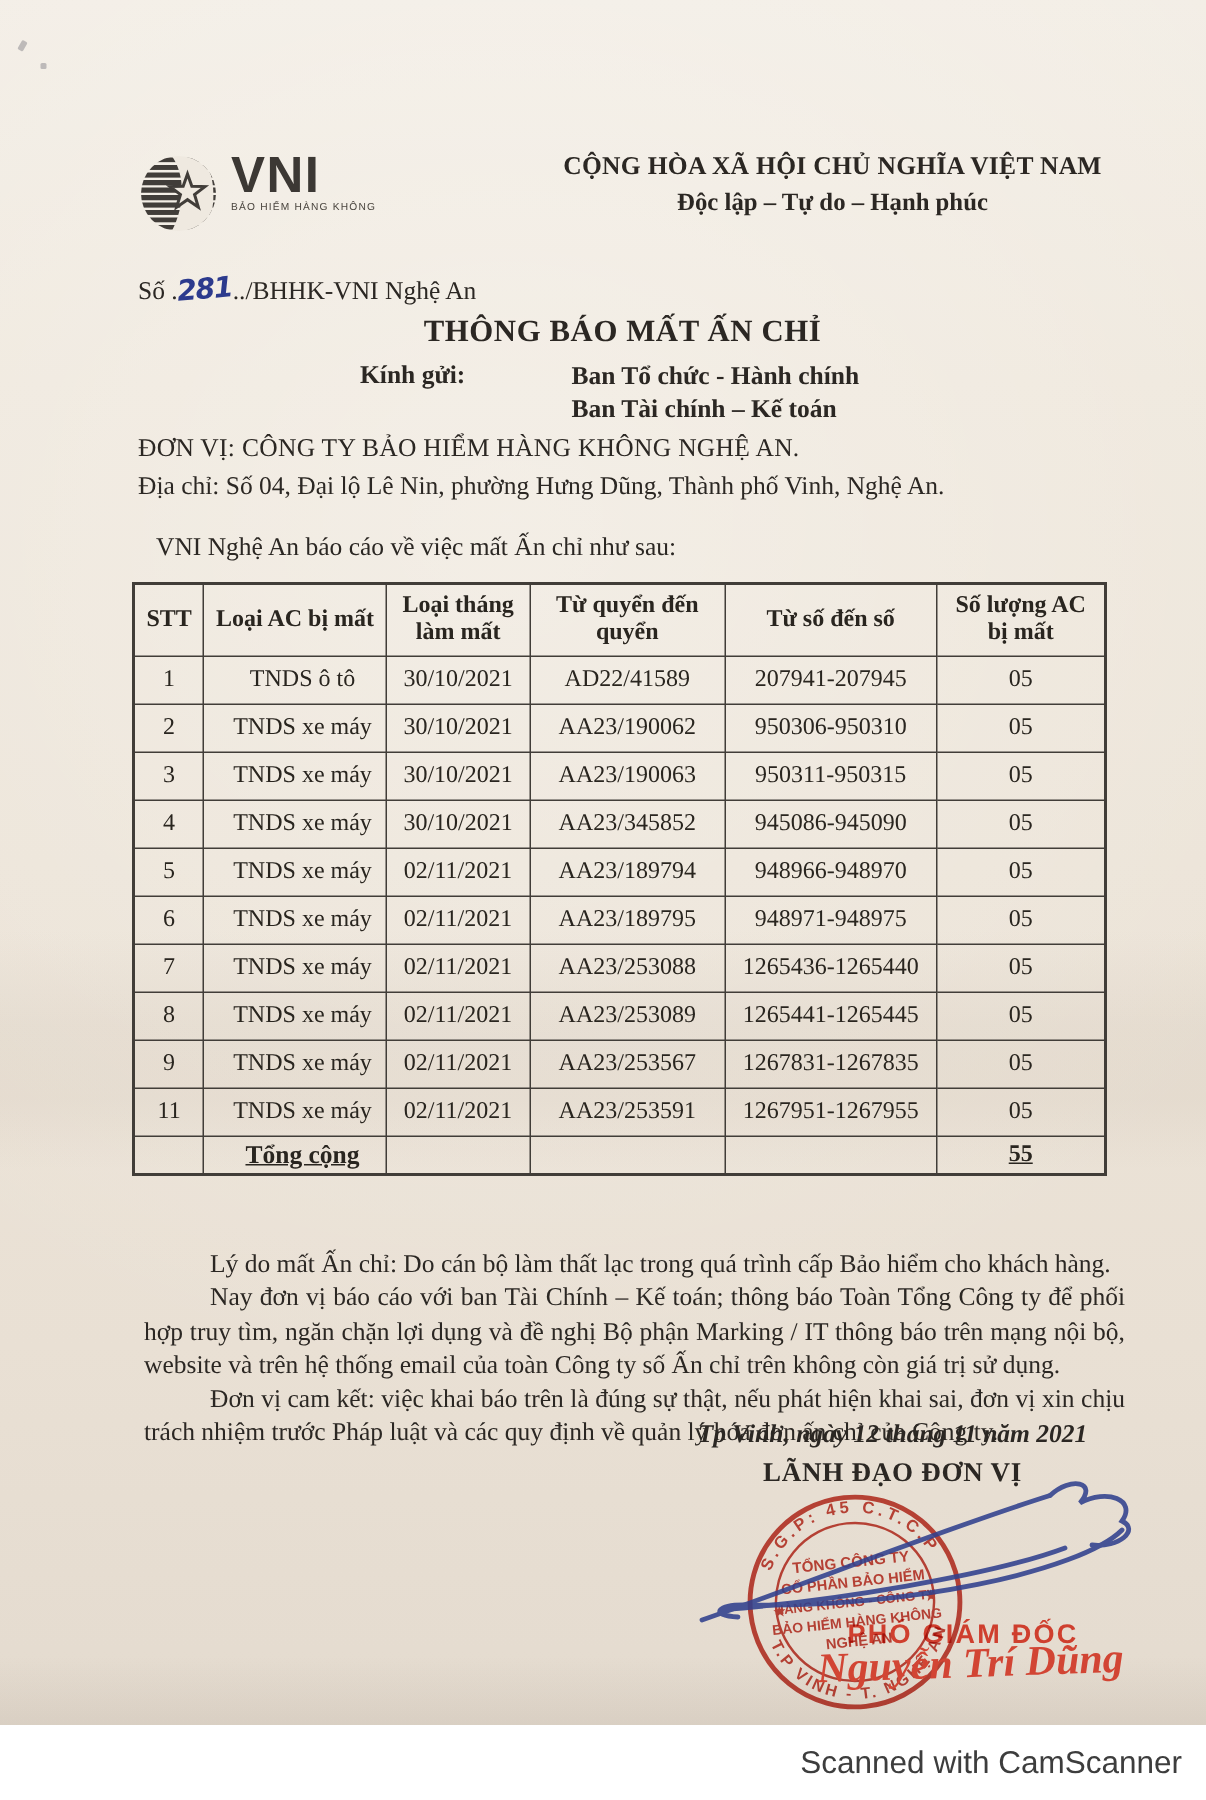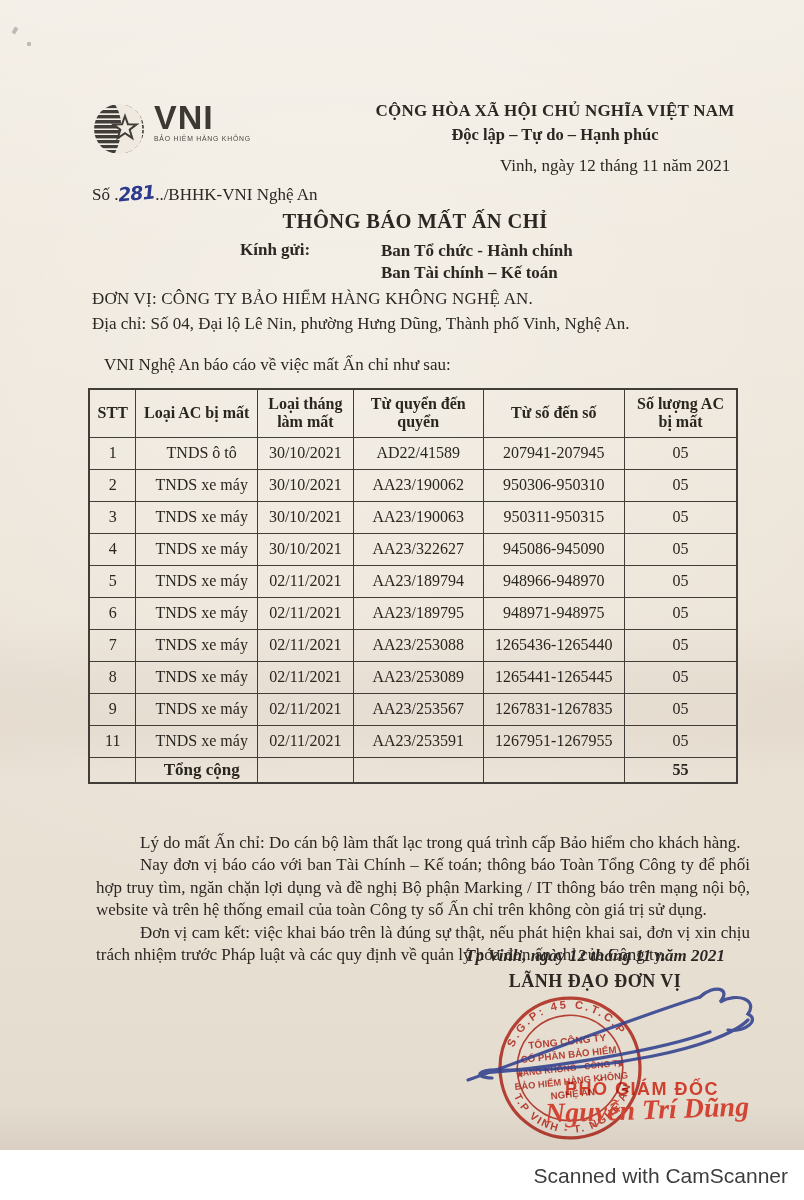--- a/index.html
+++ b/index.html
@@ -60,21 +60,21 @@
   
   table.loss {
     position: absolute; left: 88px; top: 388px; width: 650px;
     border-collapse: collapse; font-size: 16px; color: #29251f;
   }
   table.loss th, table.loss td { border: 1.4px solid #413d38; }
   table.loss { border: 2.2px solid #413d38; }
   table.loss th { font-weight: bold; padding: 4px 4px; height: 48px; line-height: 1.15; }
   table.loss td { height: 32px; text-align: center; padding: 2px 4px; }
   table.loss td.cell-type { text-align: center; padding-left: 14px; }
-  table.loss tr.total-row td { height: 22px; font-weight: bold; }
+  table.loss tr.total-row td { height: 22px; font-weight: bold; text-decoration: underline; }
   table.loss tr.total-row td.cell-type { text-align: center; font-size: 17px; }
 
   
   .paras { left: 96px; top: 832px; width: 654px; font-size: 17px; line-height: 22.4px; text-align: justify; }
   .paras p { margin: 0; text-indent: 44px; }
 
   
   .sig-place { left: 430px; top: 946px; width: 330px; text-align: center; font-style: italic; font-weight: bold; font-size: 17px; }
   .sig-role { left: 430px; top: 971px; width: 330px; text-align: center; font-weight: bold; font-size: 18px; letter-spacing: 0.5px; z-index: 3; }
   .stamp { left: 496px; top: 994px; width: 148px; height: 148px; z-index: 4; transform: rotate(-6deg); mix-blend-mode: multiply; opacity: 0.92; }
@@ -124,21 +124,20 @@
       <div class="logo-brand">VNI</div>
       <div class="logo-tag">BẢO HIỂM HÀNG KHÔNG</div>
     </div>
   </div>
 
   <div class="abs national">
     <div class="national-1">CỘNG HÒA XÃ HỘI CHỦ NGHĨA VIỆT NAM</div>
     <div class="national-2">Độc lập – Tự do – Hạnh phúc</div>
   </div>
 
-  <div class="abs place-date">Vinh, ngày 12 tháng 11 năm 2021</div>
 
   <div class="abs doc-number">
     <span>Số .</span><span class="hand-number">281</span><span>../BHHK-VNI Nghệ An</span>
   </div>
 
   <div class="abs doc-title">THÔNG BÁO MẤT ẤN CHỈ</div>
 
   <div class="abs kinhgui">
     <div class="kinhgui-label">Kính gửi:</div>
     <div class="kinhgui-list">
@@ -192,21 +191,21 @@
           <td class="cell-type">TNDS xe máy</td>
           <td class="cell-date">30/10/2021</td>
           <td class="cell-book">AA23/190063</td>
           <td class="cell-range">950311-950315</td>
           <td class="cell-qty">05</td>
         </tr>
         <tr>
           <td class="cell-stt">4</td>
           <td class="cell-type">TNDS xe máy</td>
           <td class="cell-date">30/10/2021</td>
-          <td class="cell-book">AA23/322627</td>
+          <td class="cell-book">AA23/345852</td>
           <td class="cell-range">945086-945090</td>
           <td class="cell-qty">05</td>
         </tr>
         <tr>
           <td class="cell-stt">5</td>
           <td class="cell-type">TNDS xe máy</td>
           <td class="cell-date">02/11/2021</td>
           <td class="cell-book">AA23/189794</td>
           <td class="cell-range">948966-948970</td>
           <td class="cell-qty">05</td>

